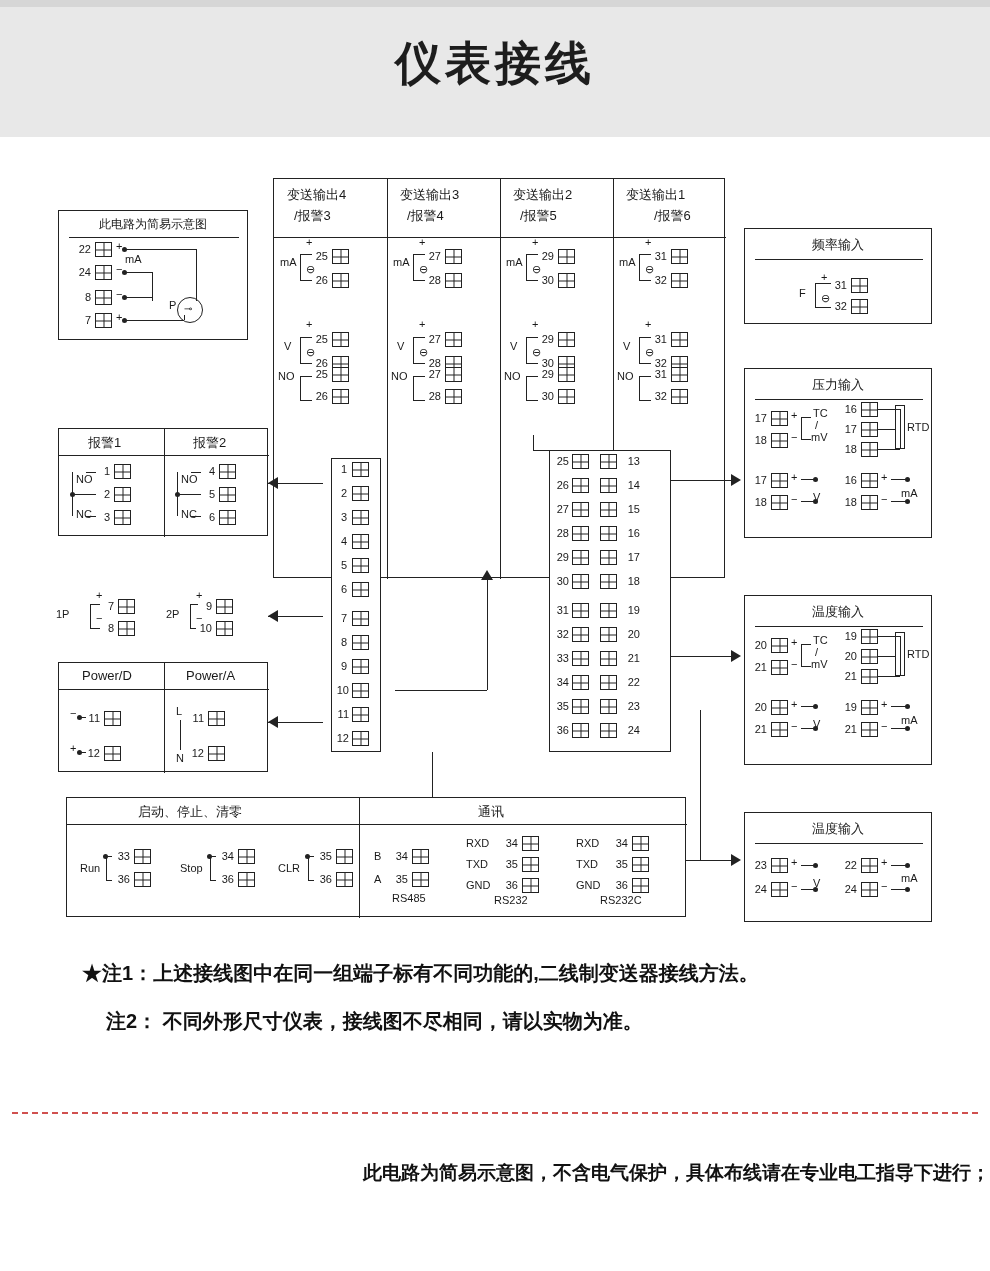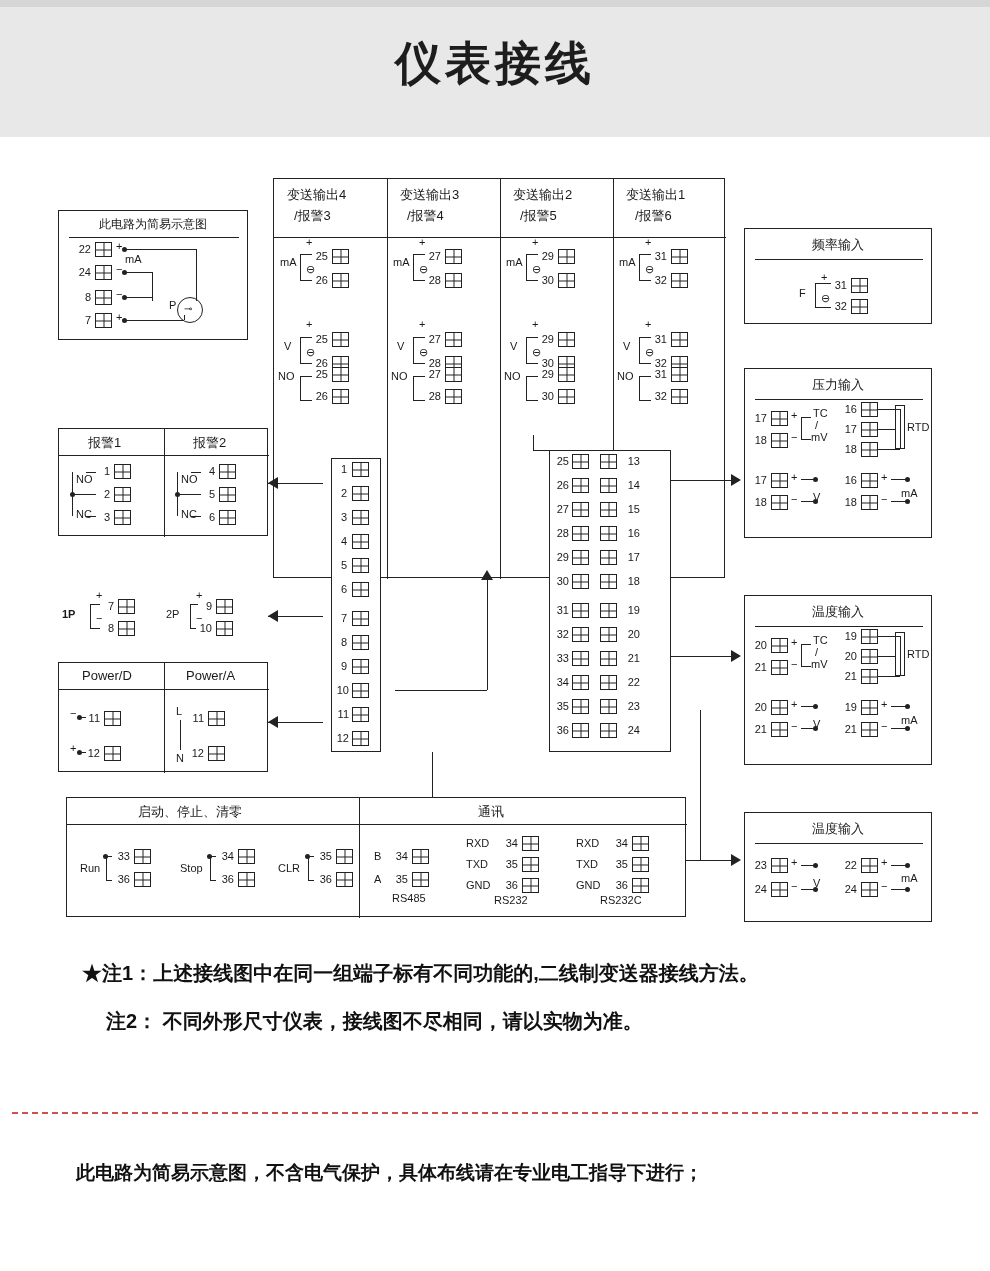--- a/index.html
+++ b/index.html
@@ -134,21 +134,21 @@
     </div>
   </div>
 
   <div class="lbl" style="left:287px;top:36px;font-size:13px;">变送输出4</div>
   <div class="lbl" style="left:294px;top:57px;font-size:13px;">/报警3</div>
   <div class="lbl" style="left:400px;top:36px;font-size:13px;">变送输出3</div>
   <div class="lbl" style="left:407px;top:57px;font-size:13px;">/报警4</div>
   <div class="lbl" style="left:513px;top:36px;font-size:13px;">变送输出2</div>
   <div class="lbl" style="left:520px;top:57px;font-size:13px;">/报警5</div>
   <div class="lbl" style="left:626px;top:36px;font-size:13px;">变送输出1</div>
-  <div class="lbl" style="left:635px;top:57px;font-size:13px;">/报警6</div>
+  <div class="lbl" style="left:654px;top:57px;font-size:13px;">/报警6</div>
 
   <div>
     <div class="lbl" style="left:280px;top:106px;">mA</div>
     <div class="lbl" style="left:306px;top:86px;">+</div>
     <div class="num" style="left:312px;top:100px;width:16px;">25</div>
     <div class="term" style="left:332px;top:99px;"></div>
     <div class="lbl" style="left:306px;top:113px;">⊖</div>
     <div class="num" style="left:312px;top:124px;width:16px;">26</div>
     <div class="term" style="left:332px;top:123px;"></div>
     <div class="line vl" style="left:300px;top:104px;height:26px;"></div>
@@ -458,21 +458,21 @@
     <div class="term" style="left:219px;top:337px;"></div>
     <div class="num" style="left:201px;top:361px;width:14px;">6</div>
     <div class="term" style="left:219px;top:360px;"></div>
     <div class="line vl" style="left:177px;top:322px;height:44px;"></div>
     <div class="line hl" style="left:177px;top:344px;width:24px;"></div>
     <div class="line hl" style="left:191px;top:322px;width:10px;"></div>
     <div class="line hl" style="left:191px;top:366px;width:10px;"></div>
     <div class="dot" style="left:175px;top:342px;"></div>
   </div>
 
-  <div class="lbl" style="left:62px;top:458px;font-weight:bold;">1P</div>
+  <div class="lbl" style="left:56px;top:458px;">1P</div>
   <div class="lbl" style="left:96px;top:439px;">+</div>
   <div class="num" style="left:100px;top:450px;width:14px;">7</div>
   <div class="term" style="left:118px;top:449px;"></div>
   <div class="lbl" style="left:96px;top:462px;">−</div>
   <div class="num" style="left:100px;top:472px;width:14px;">8</div>
   <div class="term" style="left:118px;top:471px;"></div>
   <div class="line vl" style="left:90px;top:454px;height:24px;"></div>
   <div class="line hl" style="left:90px;top:454px;width:10px;"></div>
   <div class="line hl" style="left:90px;top:478px;width:10px;"></div>
 
@@ -700,14 +700,14 @@
   </div>
   <div class="note-line" style="padding-left:106px;margin-top:12px;">
     <span>注2：</span>
     <span>不同外形尺寸仪表，接线图不尽相同，请以实物为准。</span>
   </div>
 </div>
 
 <div class="dashed"></div>
 
 <div class="bottom">
-  <div class="b-sub" style="padding-left:76px;">此电路为简易示意图，不含电气保护，具体布线请在专业电工指导下进行；</div>
+  <div class="b-sub" style="padding-left:76px;text-align:right;">此电路为简易示意图，不含电气保护，具体布线请在专业电工指导下进行；</div>
 </div>
 
 </body></html>

